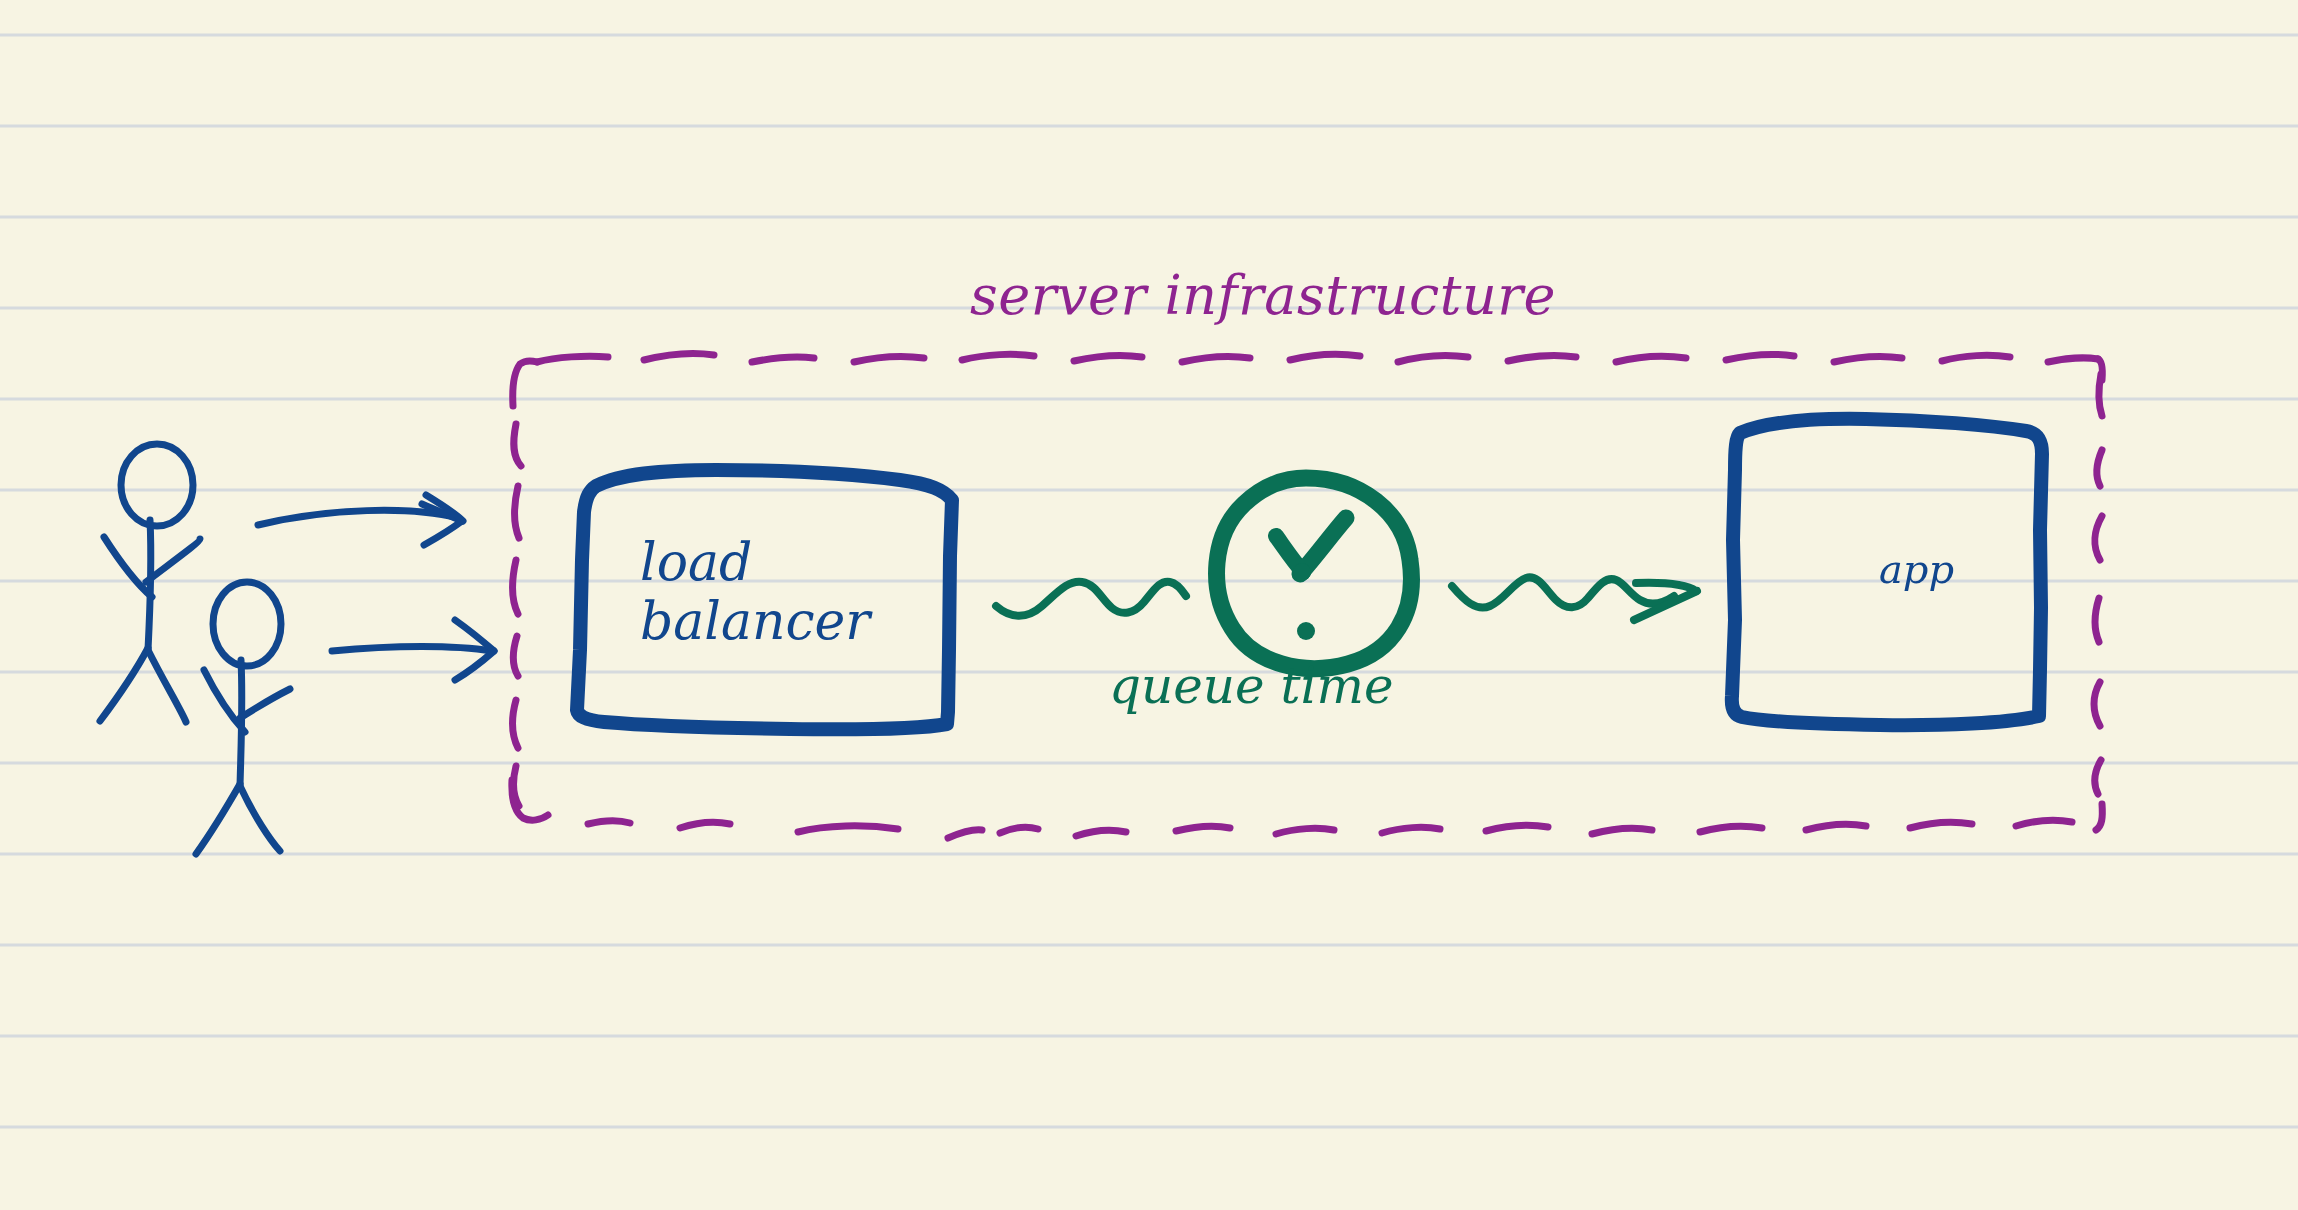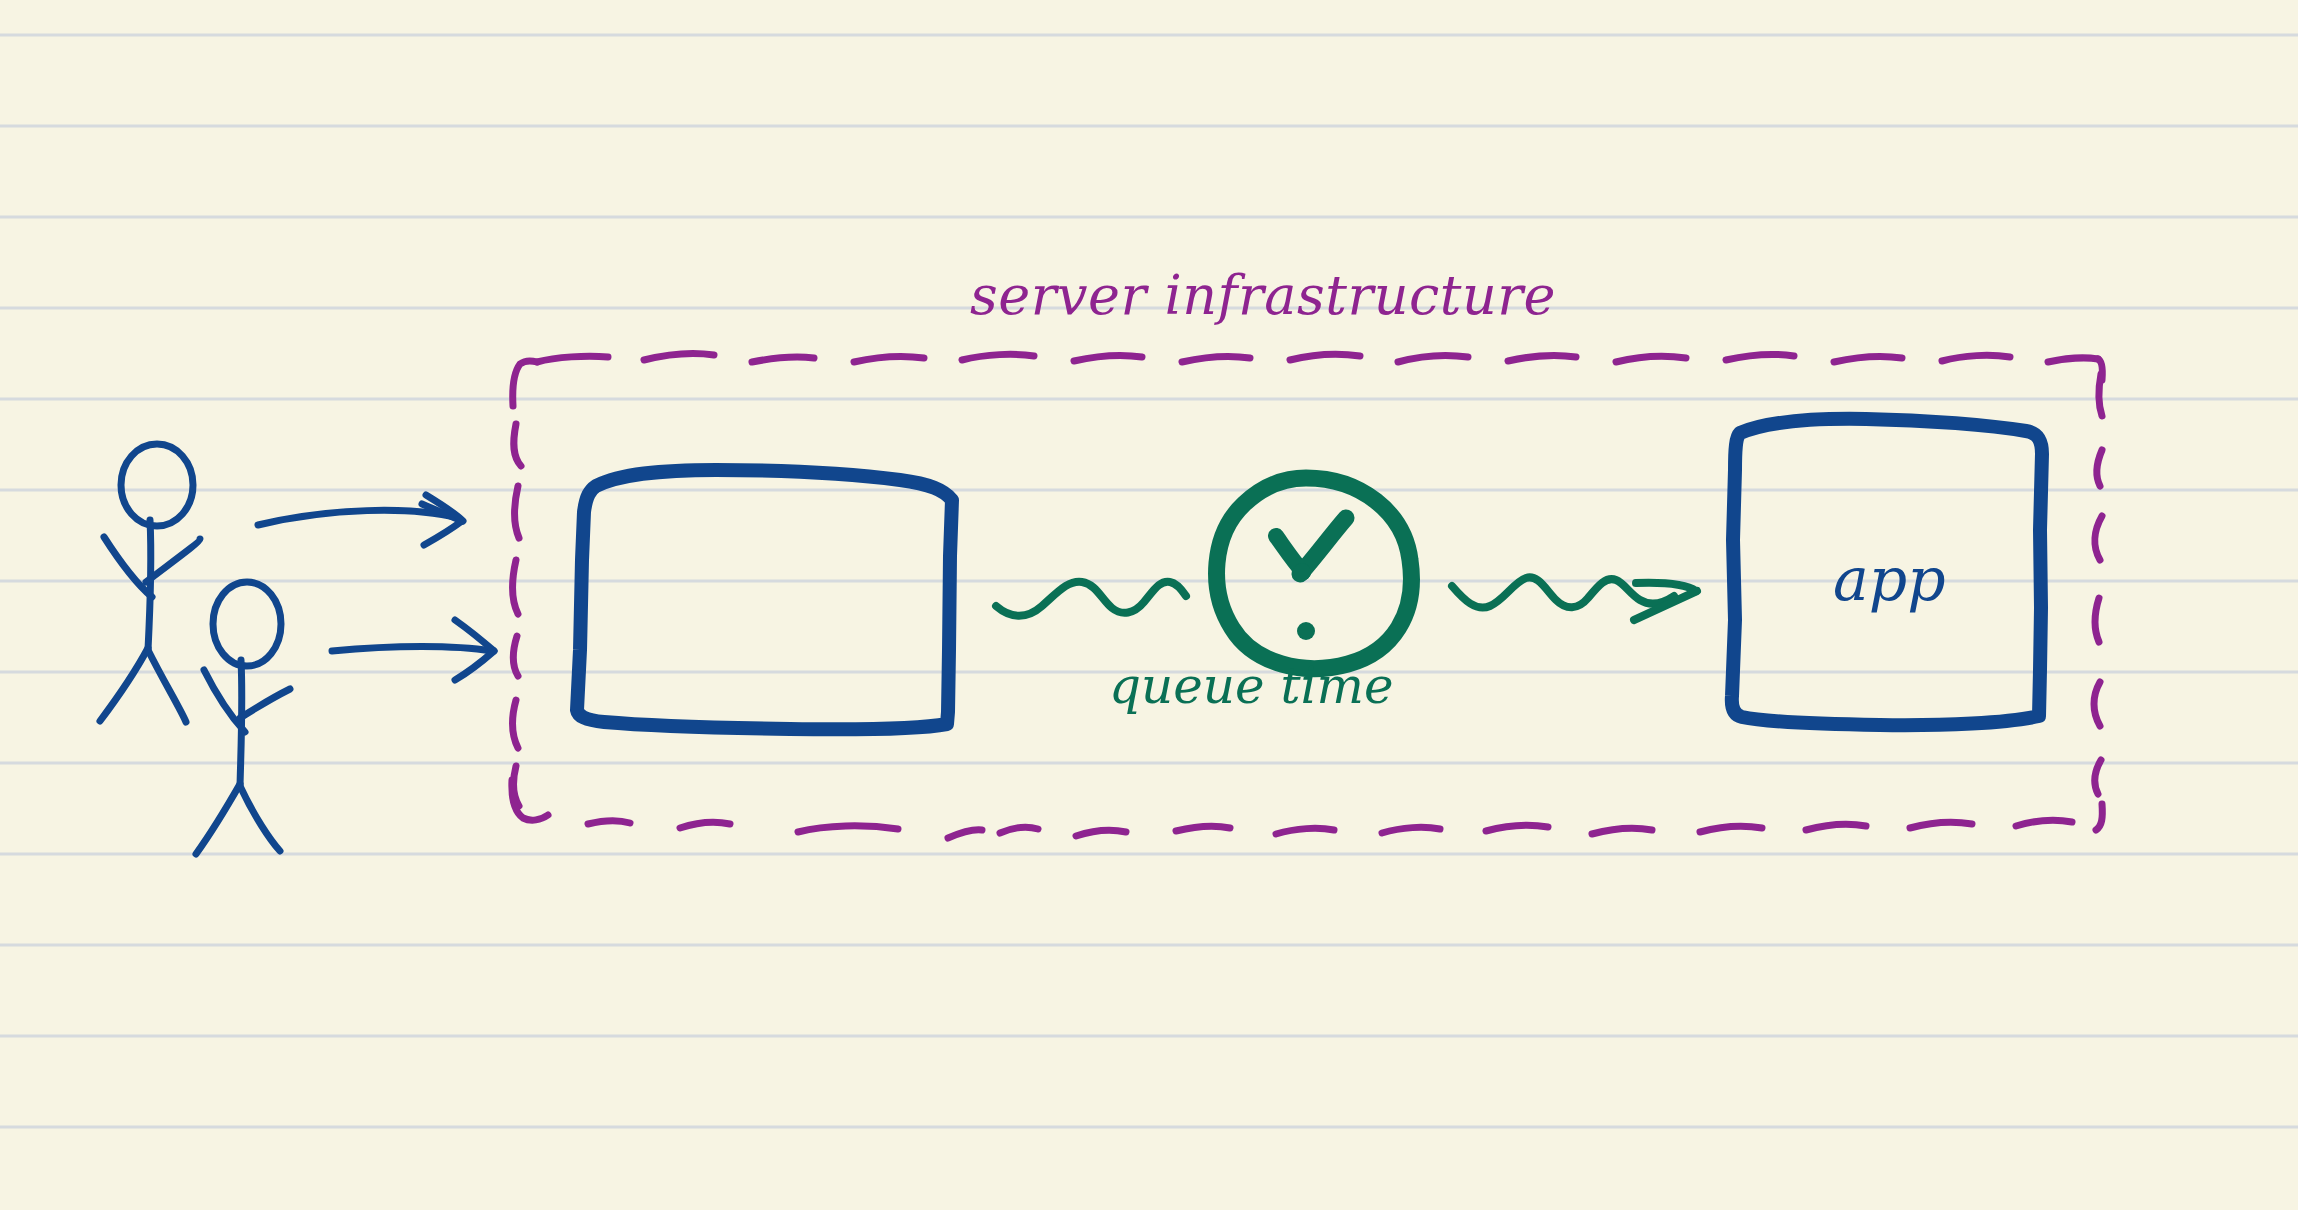--- a/index.html
+++ b/index.html
@@ -41,23 +41,23 @@
   }
   #lb-text {
     left: 640px;
     top: 535px;
     font-size: 52px;
     color: #11468d;
     text-align: left;
   }
   #lb-text .l2 { display: block; margin-top: 4px; }
   #app-text {
-    left: 1833px;
+    left: 1879px;
     top: 548px;
-    font-size: 60px;
+    font-size: 40px;
     color: #11468d;
   }
   #queue-text {
     left: 1109px;
     top: 660px;
     font-size: 50px;
     color: #0a7055;
   }
 </style>
 </head>
@@ -241,18 +241,19 @@
                C1624 583 1630 594 1640 600
                C1650 606 1662 604 1674 596"></path>
       <path d="M1636 583 C1664 582 1686 584 1696 591"></path>
       <path d="M1634 620 C1660 608 1684 597 1697 591"></path>
     </g>
 
   </svg>
 
   <div class="hand-text" id="title-text">server infrastructure</div>
 
+  <div class="hand-text" id="lb-text"><span>load</span><span class="l2">balancer</span></div>
 
   <div class="hand-text" id="app-text">app</div>
 
   <div class="hand-text" id="queue-text">queue time</div>
 
 </div>
 
 </body></html>

